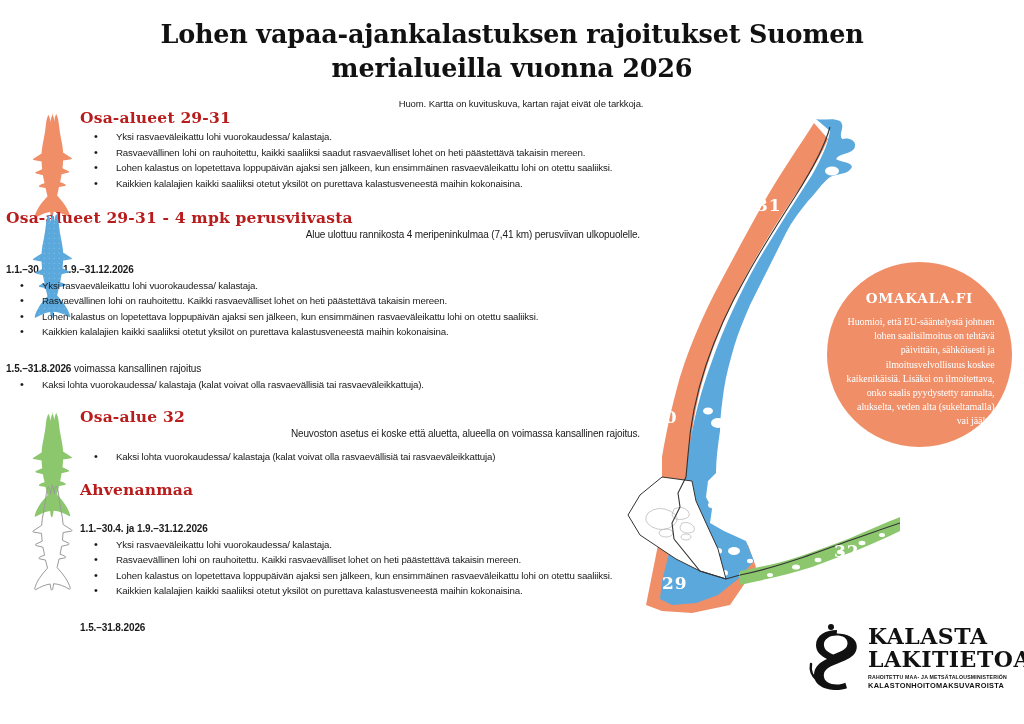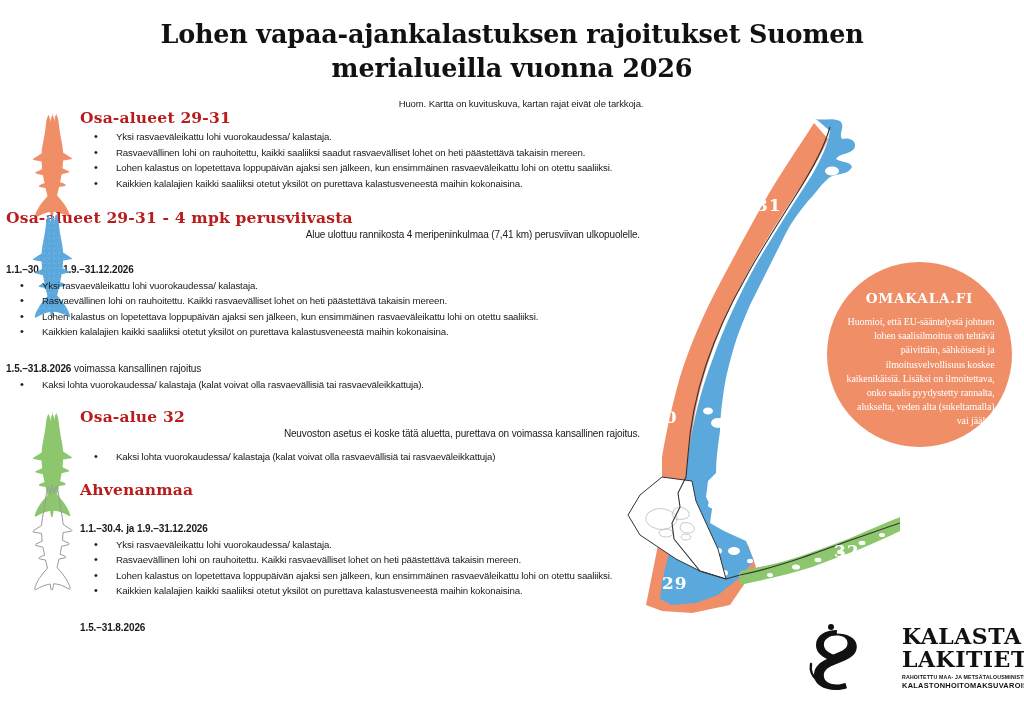--- a/index.html
+++ b/index.html
@@ -118,21 +118,21 @@
     font-family:Liberation Serif, serif;
     font-size:10px;
     line-height:1.42;
     color:#ffffff;
     text-align:right;
     width:150px;
     letter-spacing:-0.1px;
   }
 
   
-  .logo{position:absolute;left:806px;top:622px;width:215px;height:72px;display:flex;align-items:flex-start;gap:34px;}
+  .logo{position:absolute;left:806px;top:622px;width:215px;height:72px;display:flex;align-items:flex-start;}
   .logo-mark{width:56px;height:68px;flex:0 0 56px;}
   .logo-mark svg{display:block;}
   .logo-text{margin-left:6px;padding-top:3px;}
   .logo-l1,.logo-l2{
     font-family:"DejaVu Serif", serif;
     font-weight:bold;
     font-size:22px;
     line-height:1.03;
     letter-spacing:0.5px;
     color:#111;
@@ -202,21 +202,21 @@
       </ul>
     </div>
 
     <div class="section sec-3">
       <div class="fish">
         <svg viewBox="0 0 58 112" xmlns="http://www.w3.org/2000/svg">
           <path fill="#8CC76E" d="M25 2 c-1.6 2.4 -2.4 5.4 -2.6 8.4 c-0.2 -2.6 -0.6 -5.4 -2 -7.6 c-1.4 2.8 -2.1 6 -2.4 9.2 c-0.6 5.2 -1.3 10.6 -2.4 15.8 c-1 4.8 -1.8 9.2 -2 13.6 l-8.3 5.4 c-0.6 0.4 -0.5 1.2 0.2 1.3 l8.1 1.3 c0.05 2.6 0.25 5.2 0.6 7.8 l-6.3 2.9 c-0.7 0.3 -0.6 1.2 0.1 1.4 l6.9 1.7 c0.5 2.8 1.1 5.5 1.7 8.1 c-1.9 0.4 -3.7 1.1 -5.3 2.2 c-0.6 0.4 -0.4 1.3 0.3 1.4 l5.9 1.1 c0.7 2.8 1.4 5.5 2 8.2 c-2.9 3.1 -6 6.6 -8.3 10.3 c-2.2 3.5 -3.9 7.1 -4.5 10.3 c-0.1 0.7 0.6 1.2 1.2 0.8 c4.5 -2.8 9.3 -4.8 14.2 -5.6 c0.2 1.9 0.5 3.7 0.9 5.4 c0.2 0.9 1.4 0.9 1.6 0 c0.5 -1.9 0.8 -3.8 1 -5.7 c5.4 0.4 10.6 2.3 15.5 5.4 c0.6 0.4 1.4 -0.1 1.2 -0.8 c-0.9 -3.5 -2.8 -7.3 -5.2 -10.9 c-2.4 -3.6 -5.3 -6.9 -8 -9.8 c0.7 -2.8 1.3 -5.7 1.9 -8.6 l6 -1.1 c0.7 -0.1 0.9 -1 0.3 -1.4 c-1.6 -1.1 -3.4 -1.8 -5.2 -2.2 c0.6 -2.7 1.1 -5.4 1.5 -8 l7 -1.7 c0.7 -0.2 0.8 -1.1 0.1 -1.4 l-6.2 -2.9 c0.3 -2.6 0.5 -5.2 0.6 -7.8 l8.2 -1.3 c0.7 -0.1 0.8 -0.9 0.2 -1.3 l-8.4 -5.5 c-0.2 -4.4 -1 -8.7 -2 -13.5 c-1.1 -5.2 -1.8 -10.6 -2.4 -15.8 c-0.3 -3.2 -1 -6.4 -2.4 -9.2 c-1.4 2.2 -1.8 5 -2 7.6 c-0.2 -3 -1 -6 -2.6 -8.4 z"></path>
         </svg>
       </div>
       <h2 class="sec-head">Osa-alue 32</h2>
-      <div class="sec-sub">Neuvoston asetus ei koske tätä aluetta, purettava on voimassa kansallinen rajoitus.</div>
+      <div class="sec-sub">Neuvoston asetus ei koske että aluetta, alueella on voimassa kansallinen rajoitus.</div>
       <ul class="gap-top">
         <li>Kaksi lohta vuorokaudessa/ kalastaja (kalat voivat olla rasvaevällisiä tai rasvaeväleikkattuja)</li>
       </ul>
     </div>
 
     <div class="section sec-4">
       <div class="fish">
         <svg viewBox="0 0 58 112" xmlns="http://www.w3.org/2000/svg">
           <path fill="none" stroke="#9a9a9a" stroke-width="1" d="M25 2 c-1.6 2.4 -2.4 5.4 -2.6 8.4 c-0.2 -2.6 -0.6 -5.4 -2 -7.6 c-1.4 2.8 -2.1 6 -2.4 9.2 c-0.6 5.2 -1.3 10.6 -2.4 15.8 c-1 4.8 -1.8 9.2 -2 13.6 l-8.3 5.4 c-0.6 0.4 -0.5 1.2 0.2 1.3 l8.1 1.3 c0.05 2.6 0.25 5.2 0.6 7.8 l-6.3 2.9 c-0.7 0.3 -0.6 1.2 0.1 1.4 l6.9 1.7 c0.5 2.8 1.1 5.5 1.7 8.1 c-1.9 0.4 -3.7 1.1 -5.3 2.2 c-0.6 0.4 -0.4 1.3 0.3 1.4 l5.9 1.1 c0.7 2.8 1.4 5.5 2 8.2 c-2.9 3.1 -6 6.6 -8.3 10.3 c-2.2 3.5 -3.9 7.1 -4.5 10.3 c-0.1 0.7 0.6 1.2 1.2 0.8 c4.5 -2.8 9.3 -4.8 14.2 -5.6 c0.2 1.9 0.5 3.7 0.9 5.4 c0.2 0.9 1.4 0.9 1.6 0 c0.5 -1.9 0.8 -3.8 1 -5.7 c5.4 0.4 10.6 2.3 15.5 5.4 c0.6 0.4 1.4 -0.1 1.2 -0.8 c-0.9 -3.5 -2.8 -7.3 -5.2 -10.9 c-2.4 -3.6 -5.3 -6.9 -8 -9.8 c0.7 -2.8 1.3 -5.7 1.9 -8.6 l6 -1.1 c0.7 -0.1 0.9 -1 0.3 -1.4 c-1.6 -1.1 -3.4 -1.8 -5.2 -2.2 c0.6 -2.7 1.1 -5.4 1.5 -8 l7 -1.7 c0.7 -0.2 0.8 -1.1 0.1 -1.4 l-6.2 -2.9 c0.3 -2.6 0.5 -5.2 0.6 -7.8 l8.2 -1.3 c0.7 -0.1 0.8 -0.9 0.2 -1.3 l-8.4 -5.5 c-0.2 -4.4 -1 -8.7 -2 -13.5 c-1.1 -5.2 -1.8 -10.6 -2.4 -15.8 c-0.3 -3.2 -1 -6.4 -2.4 -9.2 c-1.4 2.2 -1.8 5 -2 7.6 c-0.2 -3 -1 -6 -2.6 -8.4 z"></path>
         </svg>

